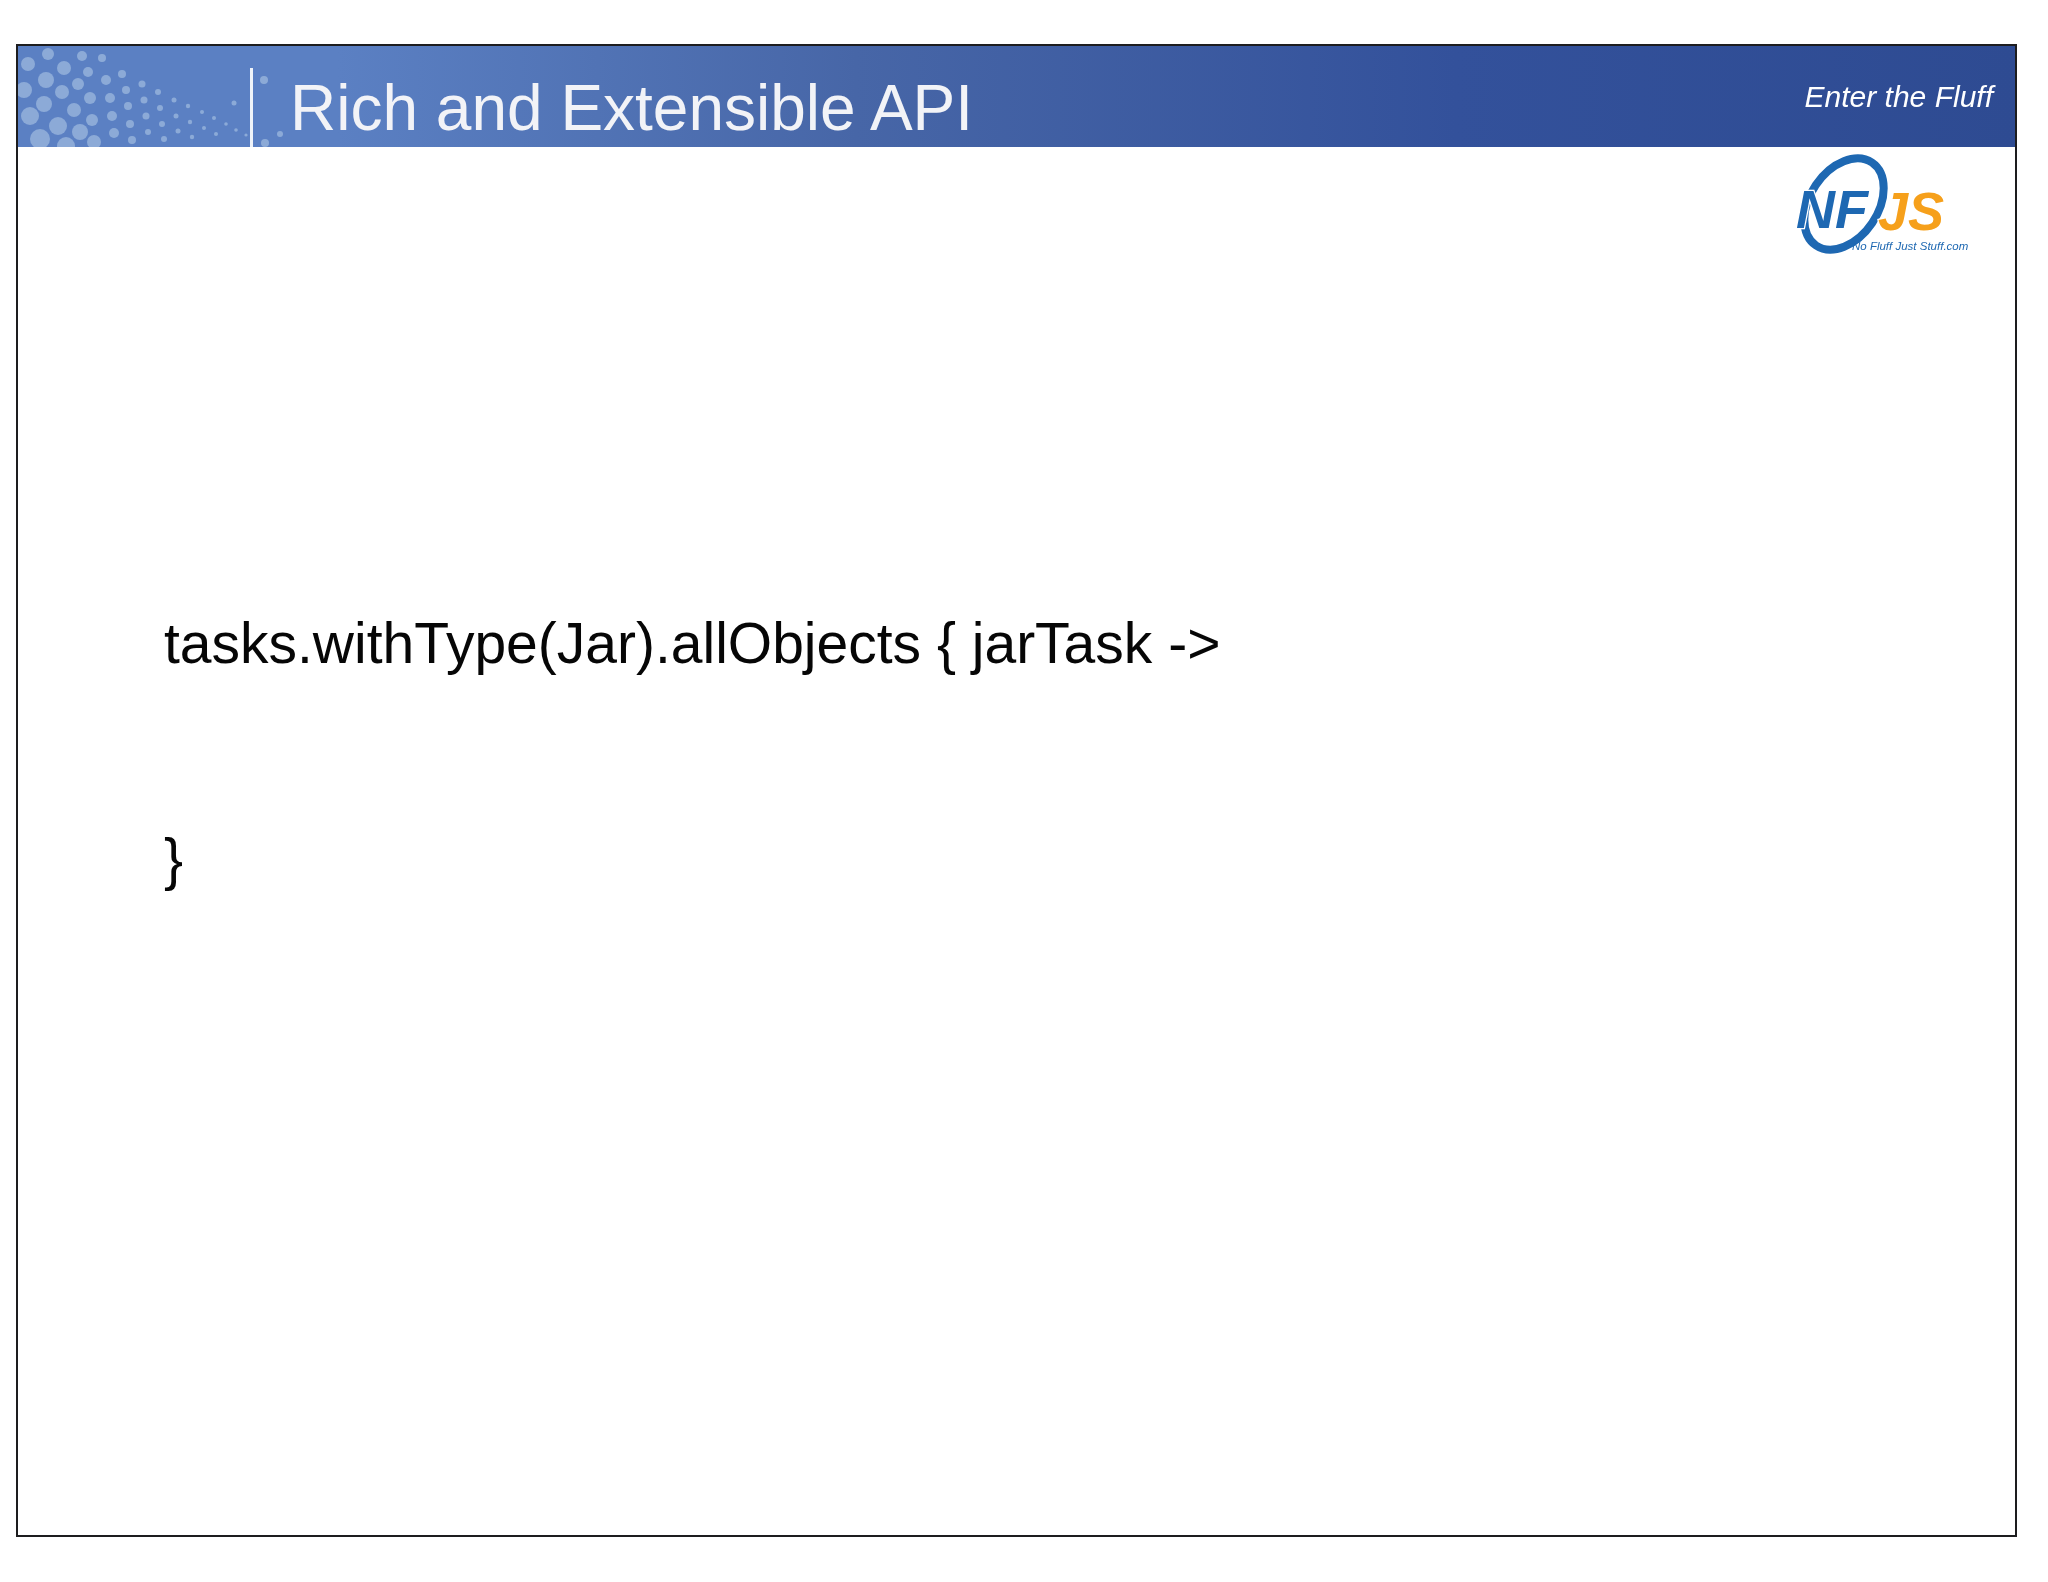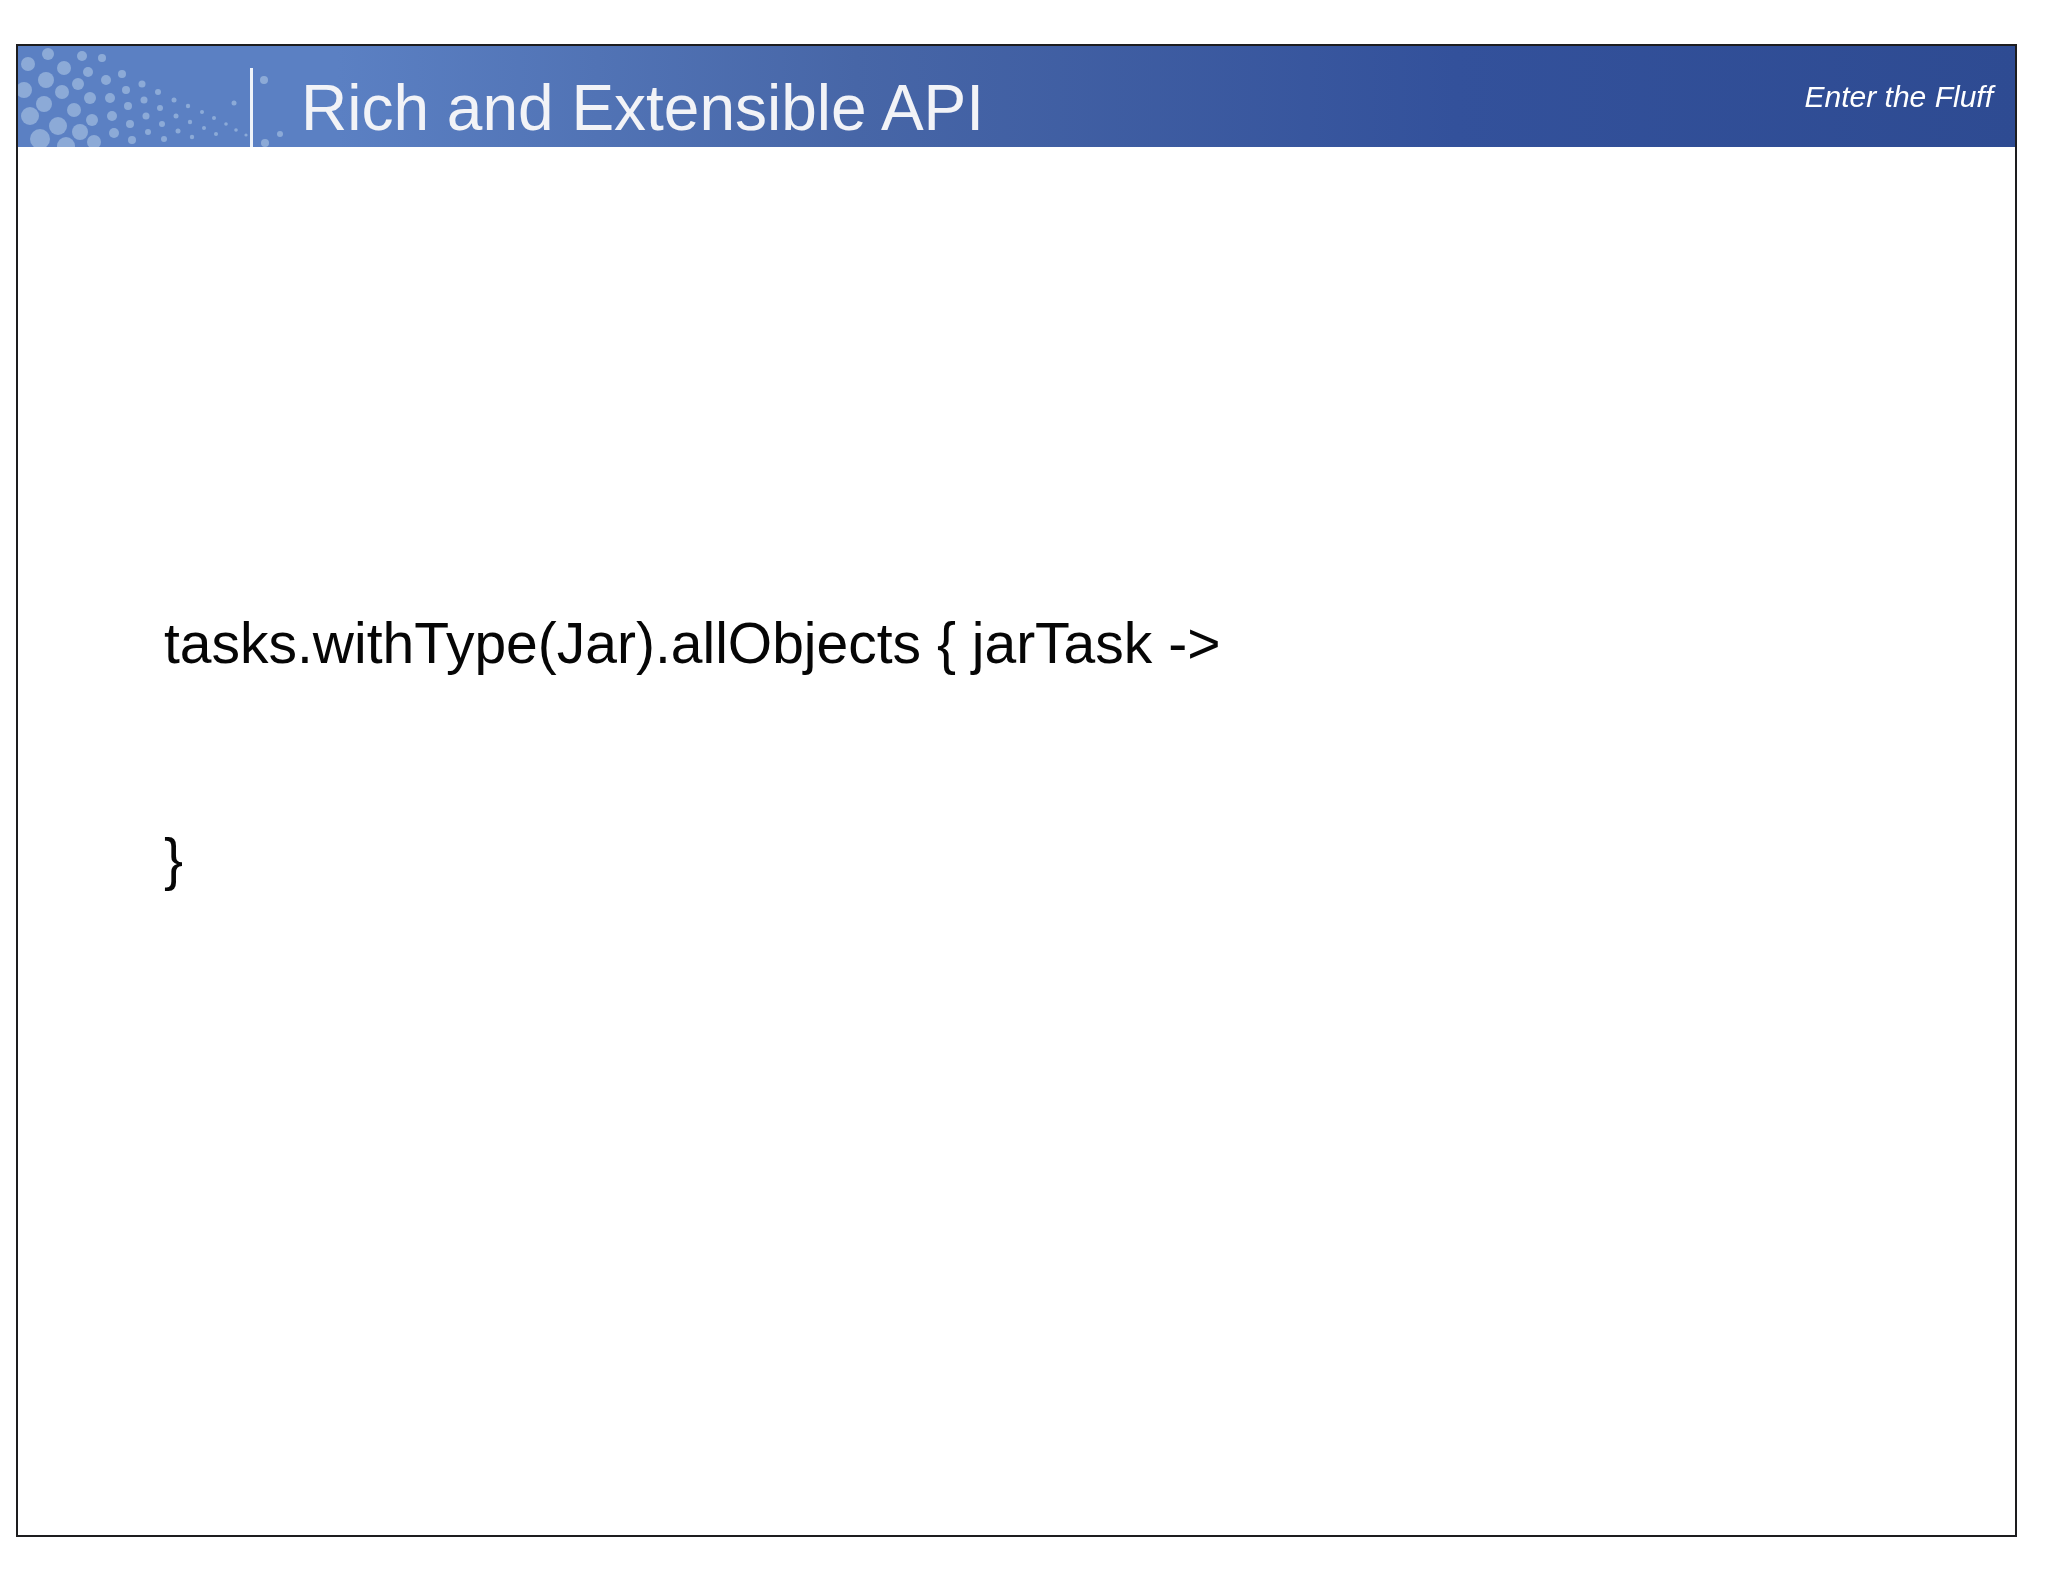--- a/index.html
+++ b/index.html
@@ -17,21 +17,21 @@
     position:absolute;left:0;top:0;width:100%;height:101px;overflow:hidden;
     background:linear-gradient(90deg,#5b80c3 0%,#5b80c3 16%,#4766a7 42%,#33519b 72%,#2e4b92 100%);
   }
   .bubbles{position:absolute;left:0;top:0;}
   .header-divider{
     position:absolute;left:232px;top:22px;bottom:0;width:3px;
     background:rgba(255,255,255,0.9);
   }
   .title{
     position:absolute;left:272px;top:30px;
-    font-size:64px;line-height:64px;color:#f2f3f7;white-space:nowrap;margin-left:11px;
+    font-size:64px;line-height:64px;color:#f2f3f7;white-space:nowrap;
   }
   .subtitle{
     position:absolute;right:22px;top:36px;
     font-size:30px;line-height:30px;font-style:italic;color:#ffffff;white-space:nowrap;
   }
   
   .logo{position:absolute;right:46px;top:106px;width:175px;height:110px;}
   
   .code{
     position:absolute;left:146px;top:273px;
@@ -106,20 +106,28 @@
             <circle cx="282" cy="77" r="5"></circle>
           <circle cx="247" cy="97" r="4"></circle>
             <circle cx="262" cy="88" r="3"></circle>
         </g>
       </svg>
       <div class="header-divider"></div>
       <div class="title">Rich and Extensible API</div>
       <div class="subtitle">Enter the Fluff</div>
     </div>
 
+    <div class="logo">
+      <svg width="175" height="110" viewBox="0 0 175 110" aria-hidden="true">
+        <ellipse cx="50" cy="52" rx="34" ry="50" transform="rotate(34 50 52)" fill="none" stroke="#1e68b2" stroke-width="8"></ellipse>
+        <text x="2" y="76" font-size="54" font-weight="bold" font-style="italic" font-family="Liberation Sans, sans-serif" fill="#1e68b2" stroke="#ffffff" stroke-width="2.5" paint-order="stroke">NF</text>
+        <text x="84" y="78" font-size="54" font-weight="bold" font-style="italic" font-family="Liberation Sans, sans-serif" fill="#f6a01b" stroke="#ffffff" stroke-width="2.5" paint-order="stroke">JS</text>
+        <text x="58" y="98" font-size="11.5" font-style="italic" font-family="Liberation Sans, sans-serif" fill="#1e68b2">No Fluff Just Stuff.com</text>
+      </svg>
+    </div>
 
     <div class="code">
       <div class="block">
         <div class="line">tasks.withType(Jar).allObjects { jarTask -&gt;</div>
         <div class="line">}</div>
       </div>
       <div class="block">
         
         
         

